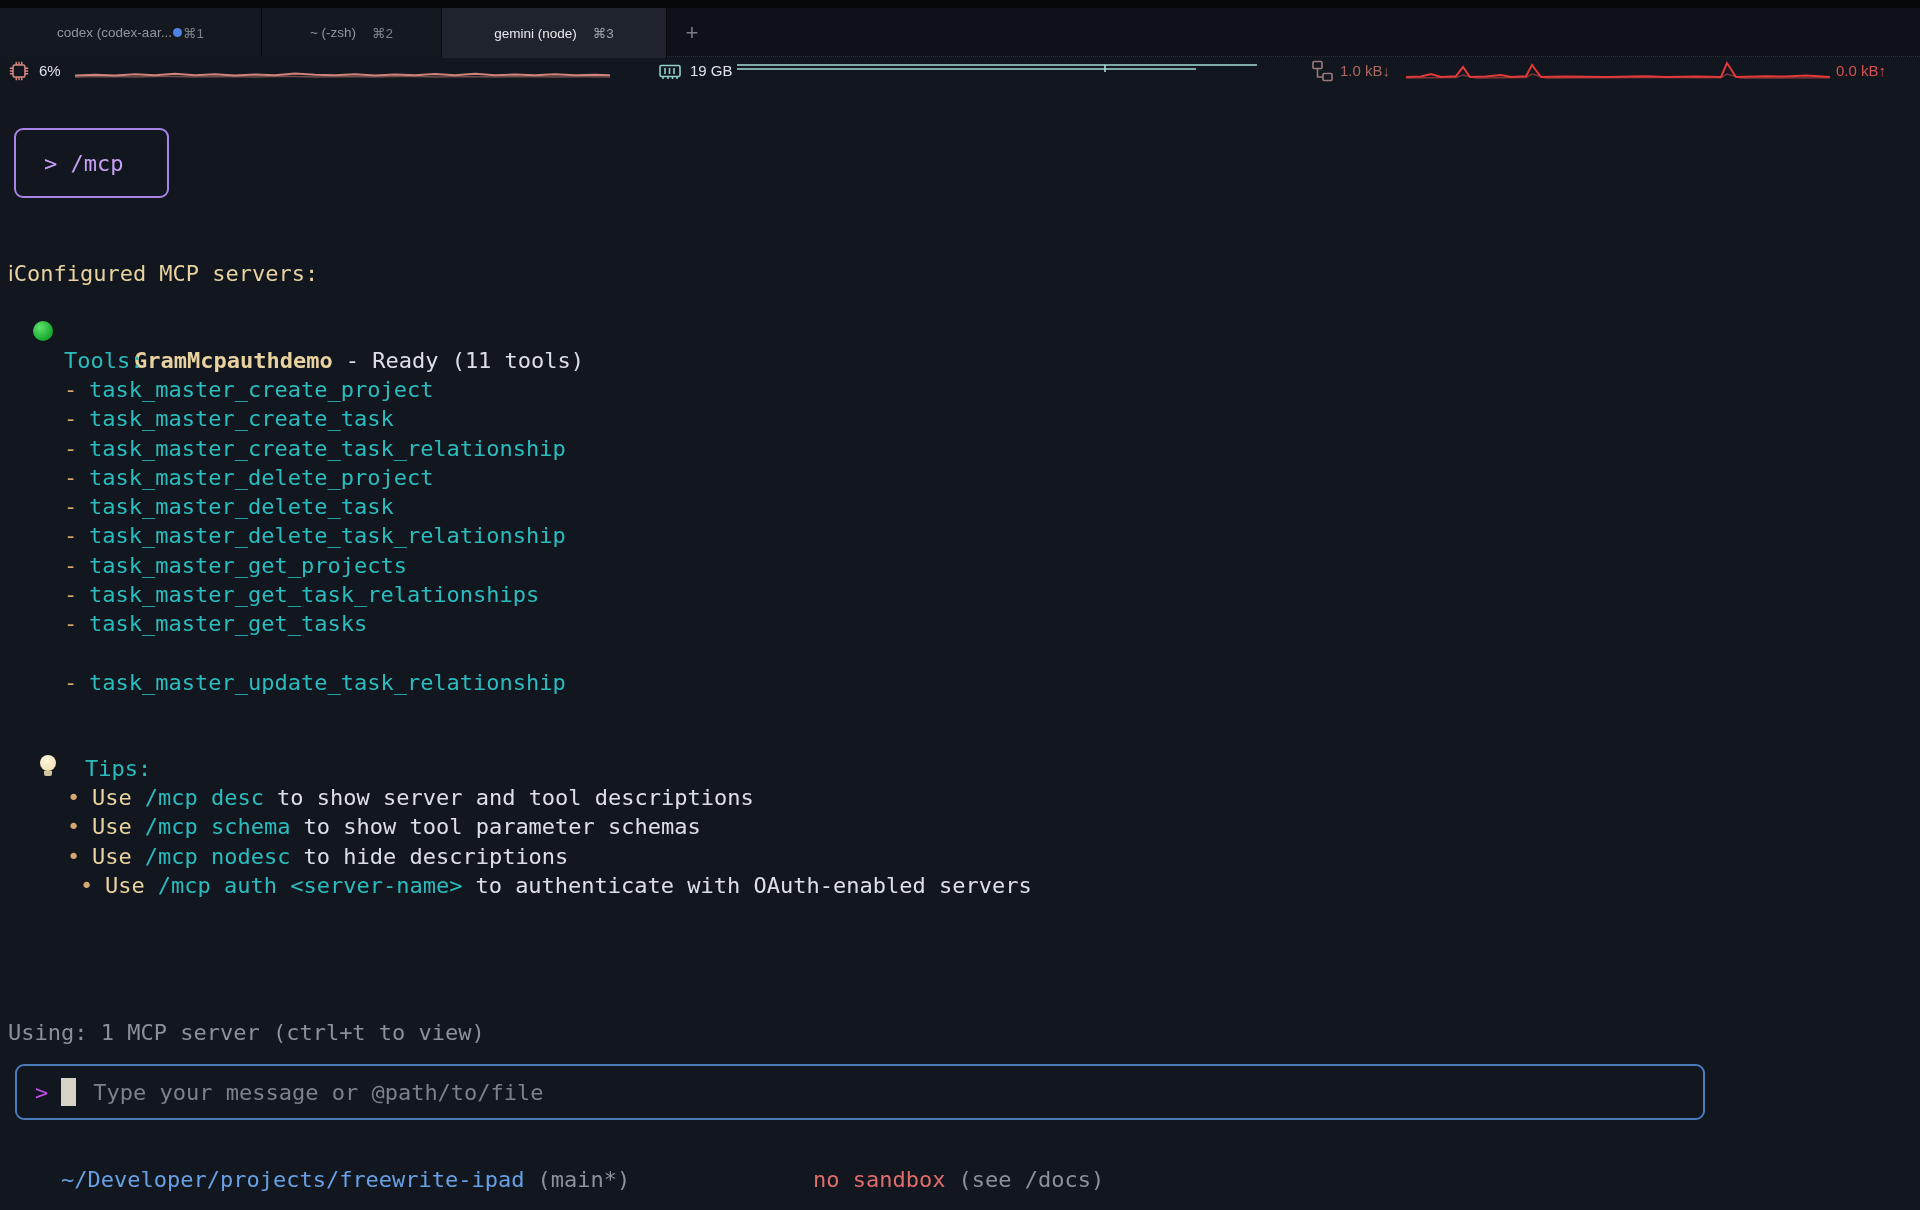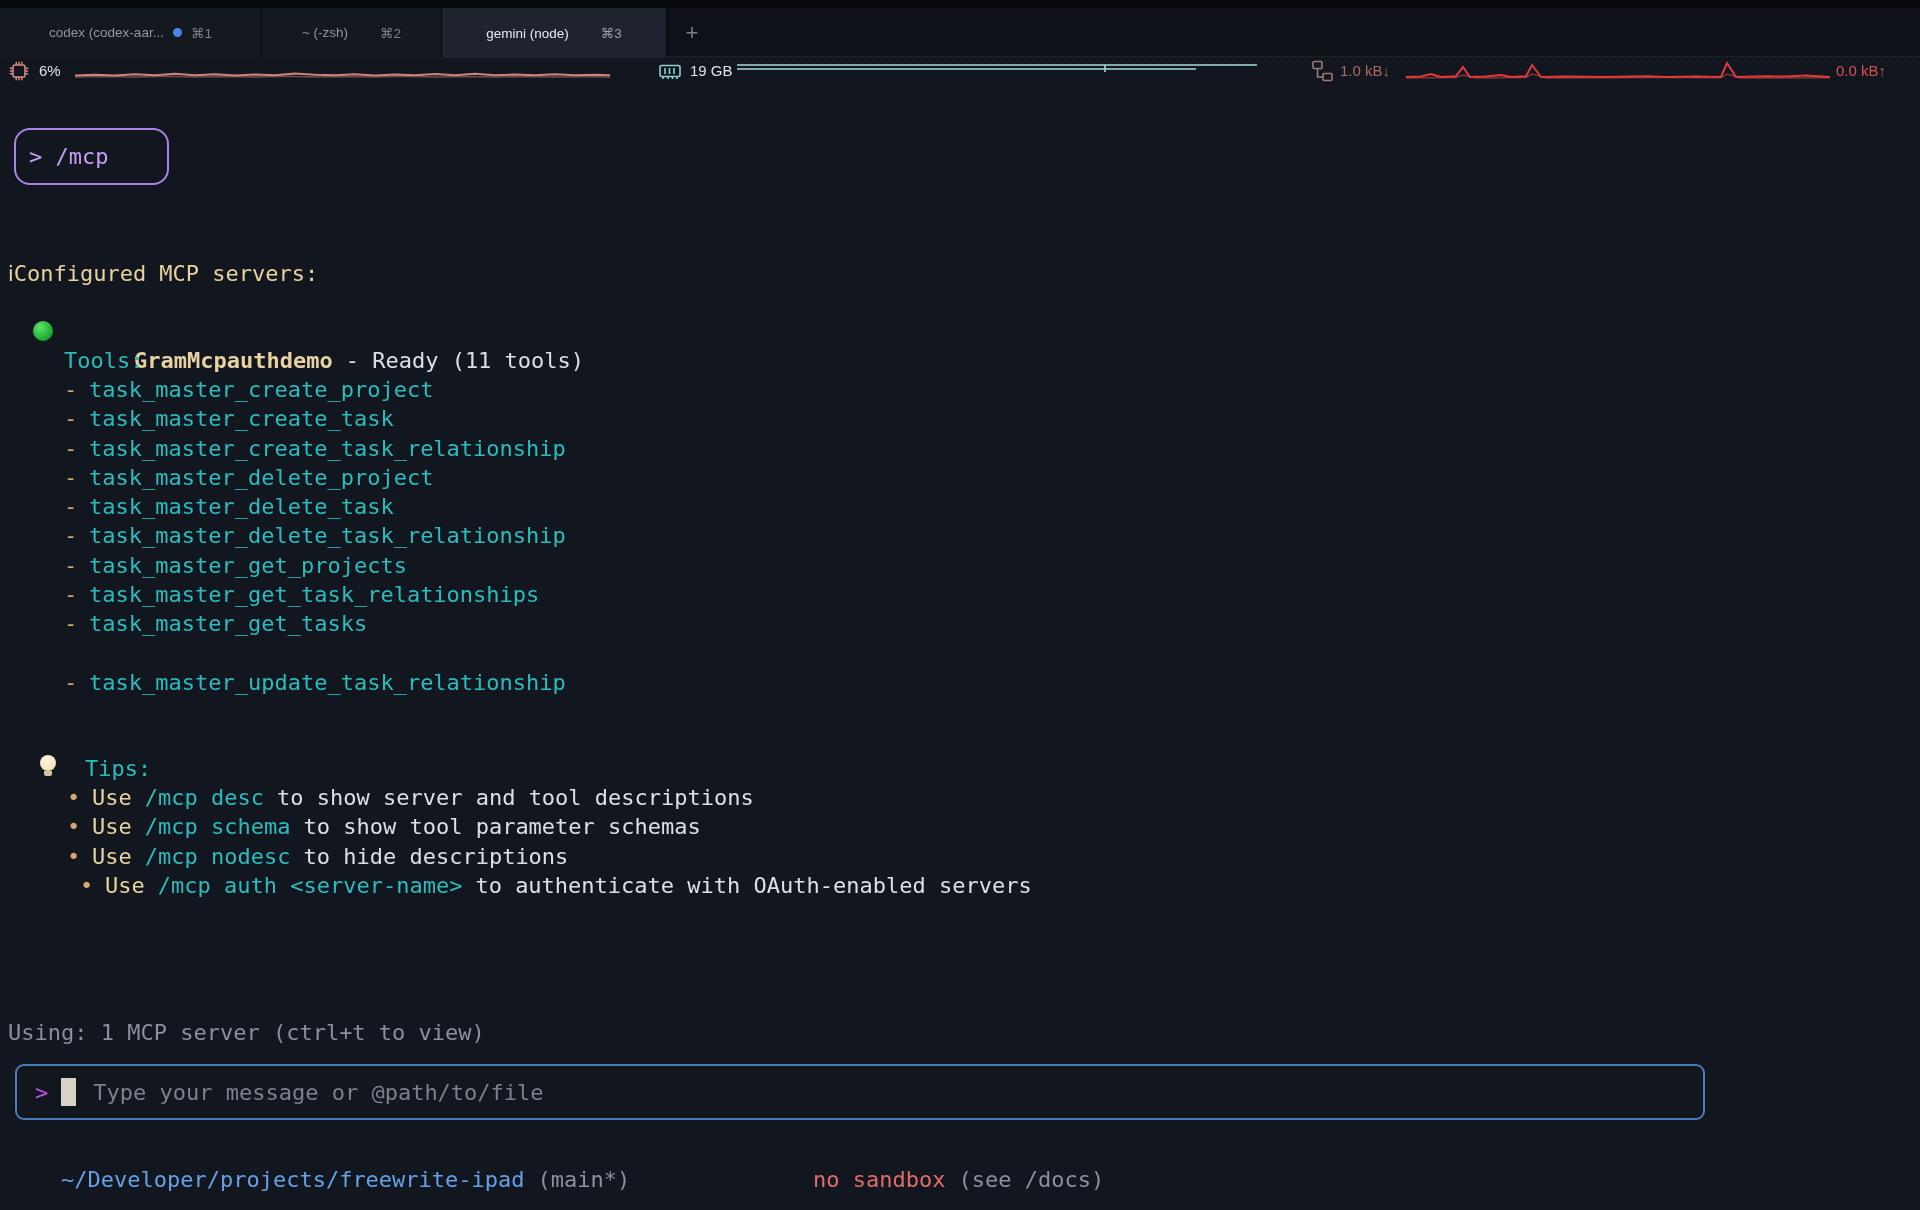--- a/index.html
+++ b/index.html
@@ -11,21 +11,21 @@
   }
   
   .topstrip { position:absolute; left:0; top:0; width:1920px; height:8px; background:#060809; }
   .tabbar {
     position:absolute; left:0; top:8px; width:1920px; height:49px;
     background:#0e1117; border-bottom:1px dotted #2a303a;
     font-family:"Liberation Sans", sans-serif; font-size:13.5px;
   }
   .tab {
     position:absolute; top:0; height:49px; display:flex; align-items:center;
-    justify-content:center; gap:9px; background:#14181f; cursor:default;
+    justify-content:center; gap:1px; background:#14181f; cursor:default;
     border-right:1px solid #070a0e;
   }
   .tab .tab-label { color:#9097a1; white-space:nowrap; }
   .tab .tab-shortcut { color:#7a818b; }
   .tab.active { background:#1e232d; height:50px; }
   .tab.active .tab-label { color:#e8eaee; }
   .tab.active .tab-shortcut { color:#9aa1ab; }
   .tab .gap { width:14px; }
   .tab-dot { width:9px; height:9px; border-radius:50%; background:#4d82e6; }
   .newtab {
@@ -42,23 +42,23 @@
   .sb-icon { position:absolute; }
   
   .t-line { position:absolute; height:29px; line-height:29px; font-size:22px; white-space:pre; }
   .white  { color:#dce0e5; }
   .cream  { color:#e8d3a0; }
   .cyan   { color:#2abdbf; }
   .gold   { color:#d5a86f; }
   .grey   { color:#8a919c; }
   .m13    { margin-left:13px; }
   .cmdbox {
-    position:absolute; left:14px; top:128px; width:155px; height:57px;
-    border:2px solid #a884e6; border-radius:16px;
-    display:flex; align-items:center; padding-left:13px;
+    position:absolute; left:14px; top:128px; width:155px; height:70px;
+    border:2px solid #a884e6; border-radius:9px;
+    display:flex; align-items:center; padding-left:28px;
     color:#c7a0f6; font-size:22px;
   }
   .server-dot {
     position:absolute; left:33px; top:321px; width:20px; height:20px; border-radius:50%;
     background:radial-gradient(circle at 35% 32%, #5fe26a, #17a82e 70%);
   }
   .srv-name { font-weight:bold; color:#e8d3a0;margin-left:6px; }
   .bullet { display:inline-block; width:13px; margin-right:12px; color:#d5a86f; }
   .tip-cmd { color:#2abdbf; margin:0 13px; }
   .bulb {

